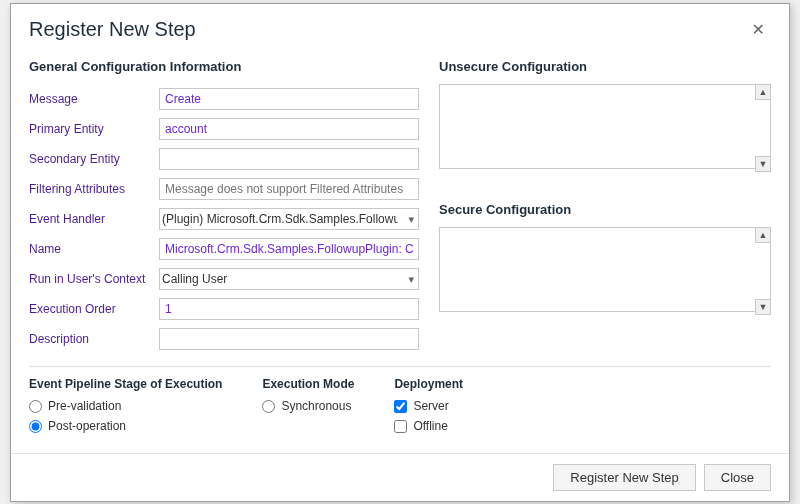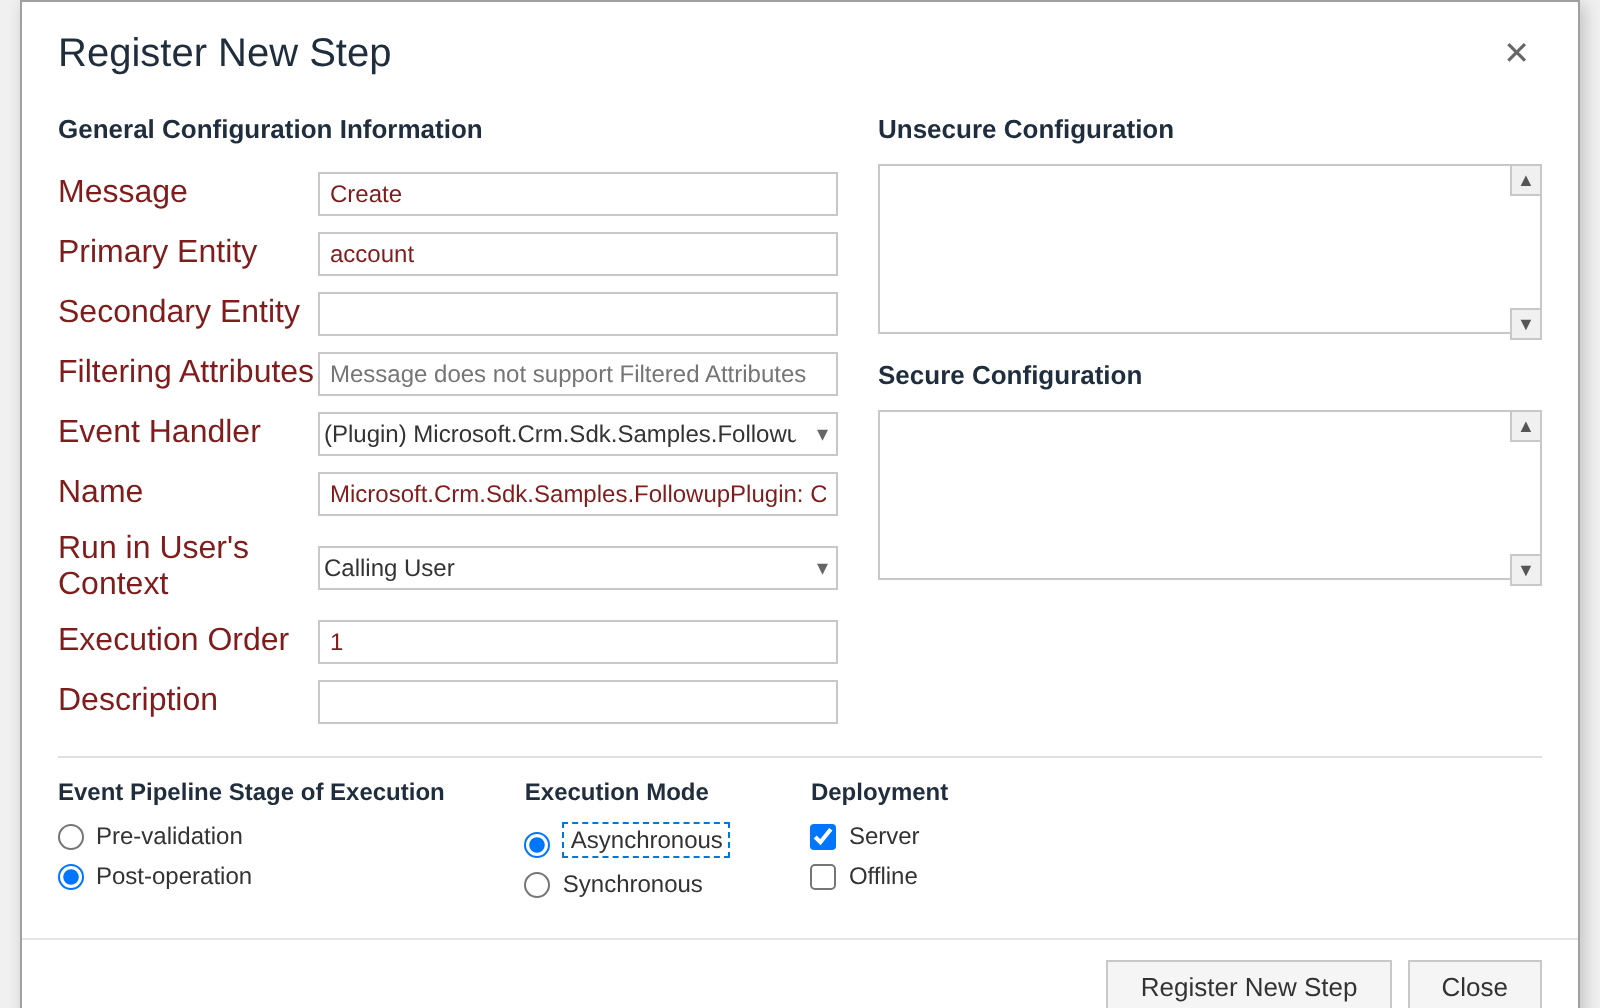--- a/index.html
+++ b/index.html
@@ -62,37 +62,37 @@
     .form-table {
       width: 100%;
       border-collapse: collapse;
     }
     .form-table tr td {
       padding: 4px 0;
       vertical-align: middle;
     }
     .form-table tr td:first-child {
       width: 130px;
-      color: #7f1d1d;
-      font-size: 16px;
+      color: #4c1d95;
+      font-size: 12px;
     }
     .form-table tr td:last-child {
       width: calc(100% - 130px);
     }
     input[type="text"], select, textarea {
       font-family: 'Segoe UI', Arial, sans-serif;
       font-size: 12px;
     }
     .field-input {
       width: 100%;
       height: 22px;
       border: 1px solid #c8c8c8;
       padding: 2px 5px;
       background: #fff;
-      color: #7f1d1d;
+      color: #6d28d9;
       outline: none;
     }
     .field-input.placeholder-style {
       color: #7f1d1d;
     }
     .field-select {
       width: 100%;
       height: 22px;
       border: 1px solid #c8c8c8;
       padding: 1px 2px;
@@ -289,21 +289,21 @@
 
       <div class="config-section">
         <div class="section-title">Unsecure  Configuration</div>
         <div class="config-textarea-wrapper">
           <textarea class="config-textarea" style=""></textarea>
           <button class="scrollbar-btn top">▲</button>
           <button class="scrollbar-btn bottom">▼</button>
         </div>
       </div>
 
-      <div class="config-section" style="margin-top: 10px;">
+      <div class="config-section" style="margin-top: 30px;">
         <div class="section-title">Secure  Configuration</div>
         <div class="config-textarea-wrapper">
           <textarea class="config-textarea" style=""></textarea>
           <button class="scrollbar-btn top">▲</button>
           <button class="scrollbar-btn bottom">▼</button>
         </div>
       </div>
     </div>
   </div>
 
@@ -322,24 +322,20 @@
             <input type="radio" name="stage" checked="" style="">
             <span>Post-operation</span>
           </label>
         </div>
       </div>
 
       <div>
         <div class="bottom-group-title">Execution Mode</div>
         <div class="radio-group">
           <label class="radio-item">
-            <input type="radio" name="mode" checked="" style="">
-            <span style="border: 1px dashed #0078d7; padding: 1px 3px;">Asynchronous</span>
-          </label>
-          <label class="radio-item">
             <input type="radio" name="mode" style="">
             <span>Synchronous</span>
           </label>
         </div>
       </div>
 
       <div>
         <div class="bottom-group-title">Deployment</div>
         <div class="radio-group">
           <label class="checkbox-item">

